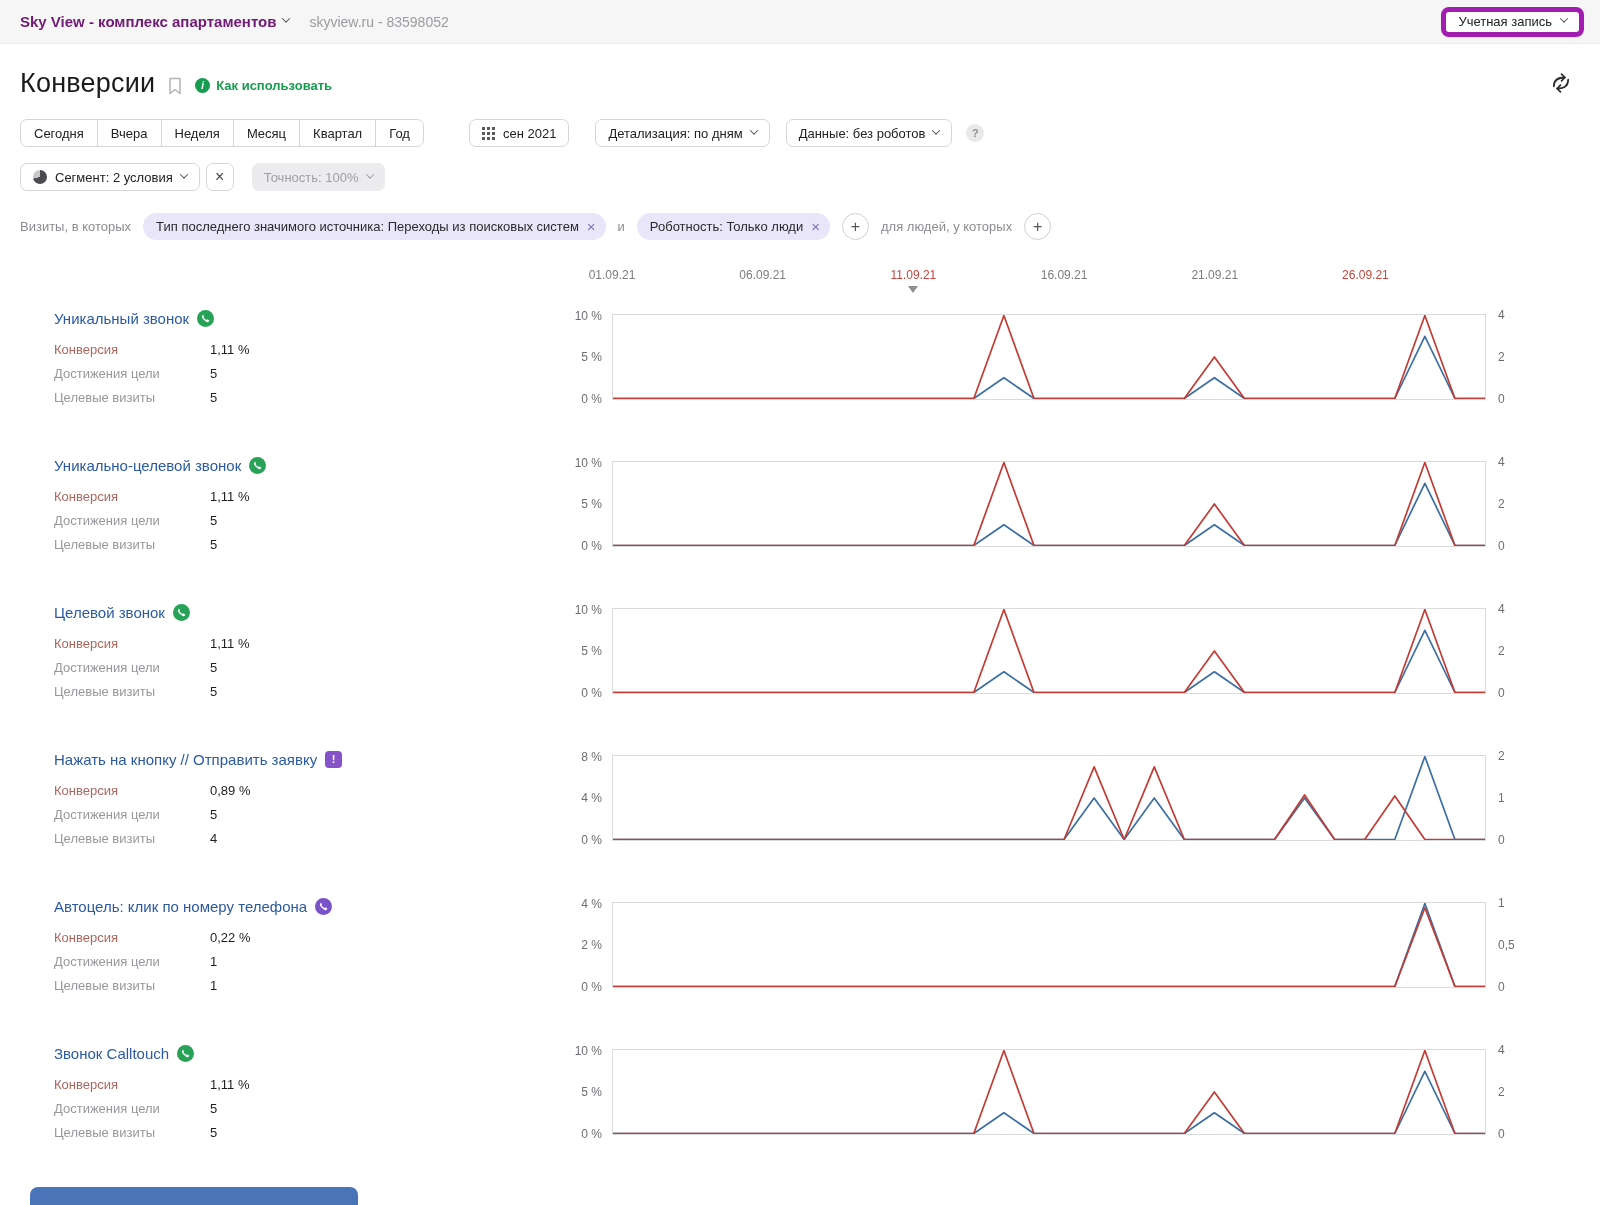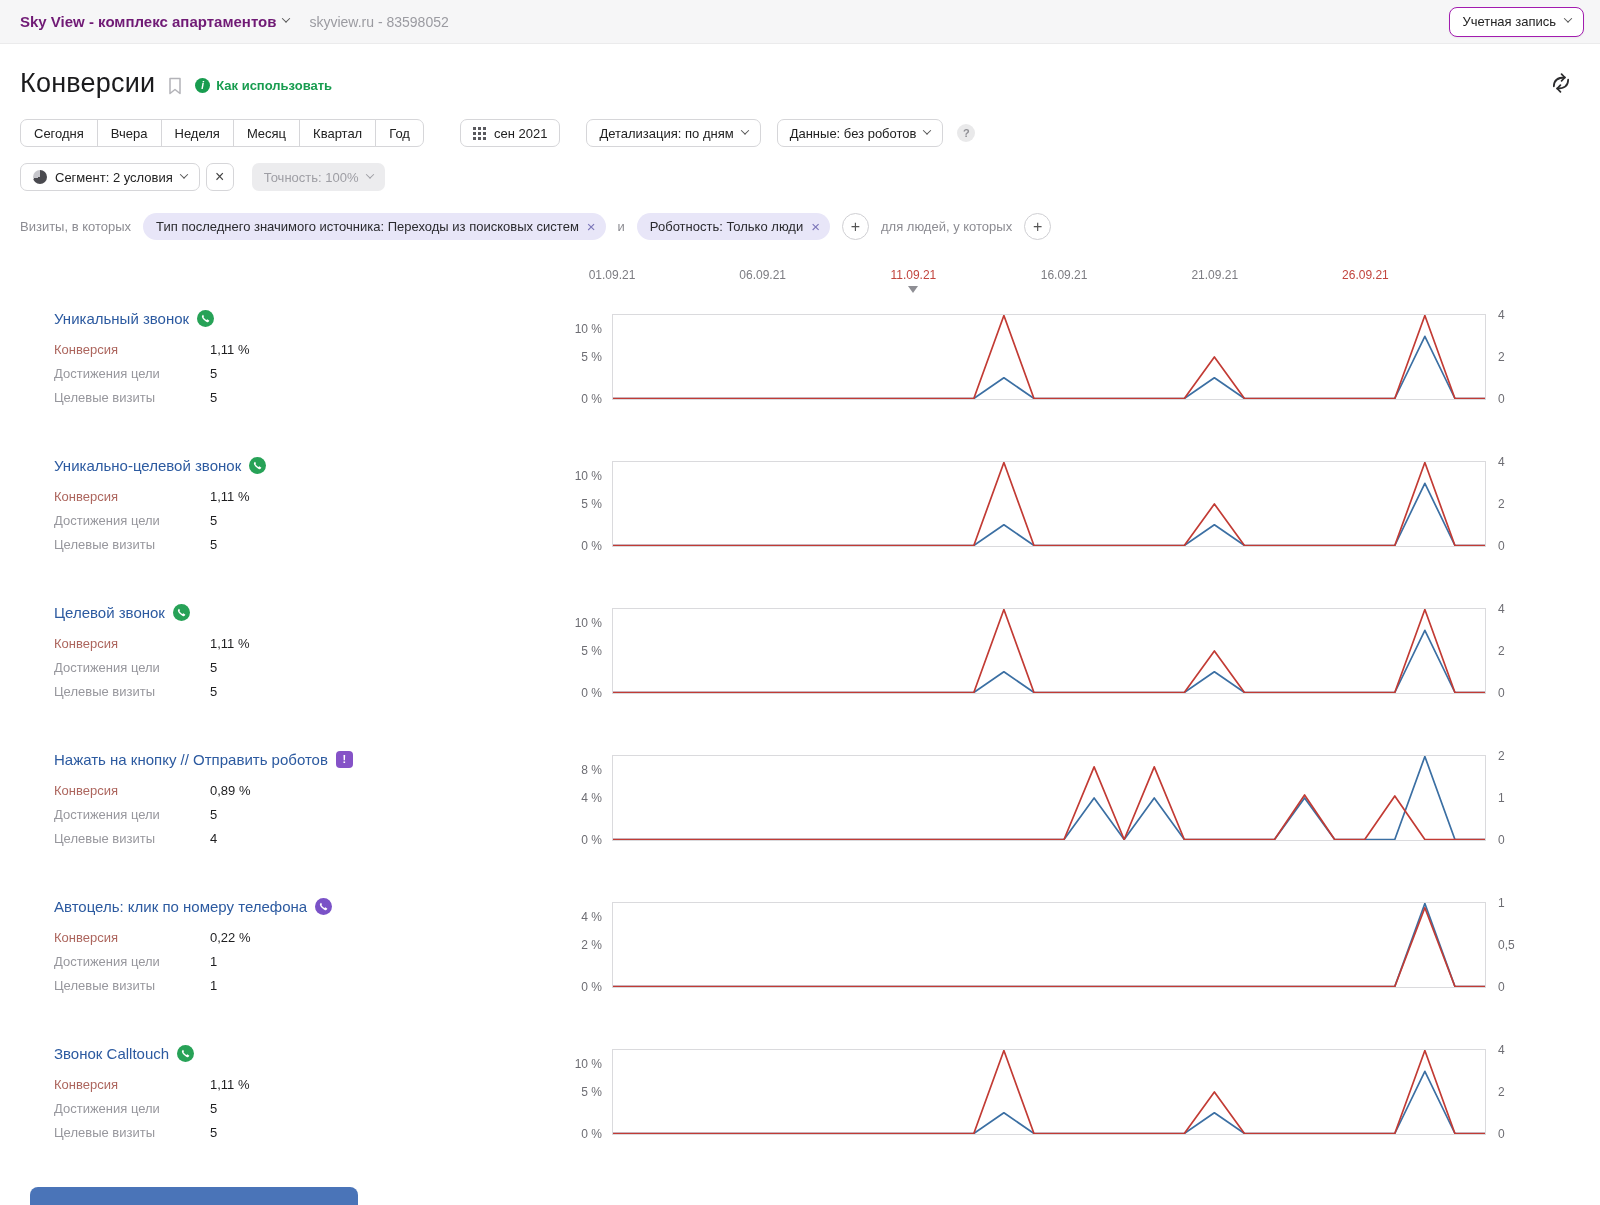--- a/index.html
+++ b/index.html
@@ -12,41 +12,41 @@
 
   
   .topbar {
     height:44px; background:#f6f6f7; border-bottom:1px solid #ebebec;
     display:flex; align-items:center; justify-content:space-between; padding:0 16px 0 20px;
   }
   .topbar-left { display:flex; align-items:center; }
   .counter-name { display:inline-flex; align-items:center; gap:7px; font-size:15px; font-weight:700; color:#701a75; cursor:pointer; }
   .counter-meta { margin-left:20px; font-size:14px; color:#9b9ba1; }
   .account-btn {
-    background:#fff; border:1px solid #a21caf; border-radius:8px; height:30px; padding:0 12px;
+    background:#fff; border:5px solid #a21caf; border-radius:8px; height:30px; padding:0 12px;
     font-size:13px; color:#222; display:inline-flex; align-items:center; gap:9px; box-shadow:0 1px 2px rgba(0,0,0,.05);
   }
   .chev { display:inline-block; width:6px; height:6px; border-right:1.5px solid #555; border-bottom:1.5px solid #555; transform:rotate(45deg) translate(-1px,-1px); margin-top:-3px; }
 
   
   .page-header { padding:24px 20px 0 20px; display:flex; align-items:center; gap:12px; }
   .page-title { font-size:27px; font-weight:400; color:#1b1b1d; margin:0; letter-spacing:.2px; }
   .bookmark { display:inline-flex; cursor:pointer; margin-top:4px; }
   .help-link { display:inline-flex; align-items:center; gap:6px; color:#189c4f; font-size:13px; font-weight:700; cursor:pointer; margin-top:4px; }
   .info-icon { width:15px; height:15px; border-radius:50%; background:#189c4f; color:#fff; font-size:10px; font-weight:700; display:flex; align-items:center; justify-content:center; font-style:italic; }
   .corner-icon { position:absolute; right:28px; top:72px; cursor:pointer; }
 
   
   .toolbar { padding:20px 20px 0 20px; display:flex; align-items:center; }
   .pgroup { display:flex; }
   .pbtn { height:28px; padding:0 13px; background:#fff; border:1px solid #d6d6d9; margin-left:-1px; font-size:13px; color:#222; }
   .pbtn:first-child { border-radius:7px 0 0 7px; margin-left:0; }
   .pbtn:last-child { border-radius:0 7px 7px 0; }
   .btn { height:28px; border:1px solid #d6d6d9; border-radius:7px; background:#fff; font-size:13px; color:#222; display:inline-flex; align-items:center; gap:8px; padding:0 12px; }
-  .cal-btn { margin-left:36px; }
+  .cal-btn { margin-left:45px; }
   .detail-btn { margin-left:26px; }
   .data-btn { margin-left:16px; }
   .qmark { margin-left:14px; width:18px; height:18px; border-radius:50%; background:#e9e9ea; color:#8f8f94; font-size:11px; font-weight:700; display:flex; align-items:center; justify-content:center; cursor:pointer; }
   .toolbar2 { padding:16px 20px 0 20px; display:flex; align-items:center; }
   .pie-icon { width:14px; height:14px; border-radius:50%; background:conic-gradient(#4a4a4f 0deg 255deg, #c7c7cc 255deg 360deg); }
   .xbtn { margin-left:6px; width:28px; padding:0; justify-content:center; font-size:16px; color:#444; }
   .accuracy-btn { margin-left:18px; background:#ececee; border:none; color:#9e9ea4; }
   .accuracy-btn .chev { border-color:#9e9ea4; }
 
   
@@ -75,21 +75,21 @@
   .goal-icon.phone-purple { background:#7a52c7; }
   .goal-icon.event-purple { background:#8552c7; border-radius:4px; font-size:11px; font-weight:800; }
   .stat-row { display:flex; align-items:flex-start; height:24px; font-size:13px; }
   .stat-label { width:156px; color:#97979d; }
   .stat-label.conv { color:#ad665e; }
   .stat-value { color:#1e1e20; }
 
   .chart-wrap { display:flex; flex:1; padding-top:8px; }
   .ticks-left { width:56px; flex:none; position:relative; height:86px; font-size:12px; color:#6d6d73; }
   .ticks-left span { position:absolute; right:10px; transform:translateY(-50%); white-space:nowrap; }
-  .ticks-left .t0 { top:15px; } .ticks-left .t1 { top:43px; } .ticks-left .t2 { top:85px; }
+  .ticks-left .t0 { top:2px; } .ticks-left .t1 { top:43px; } .ticks-left .t2 { top:85px; }
   .chart-plot { flex:1; height:86px; border:1px solid #dadadd; background:#fff; position:relative; cursor:crosshair; }
   .chart-plot svg { display:block; width:100%; height:100%; }
   .ticks-right { width:44px; flex:none; position:relative; height:86px; font-size:12px; color:#6d6d73; }
   .ticks-right span { position:absolute; left:12px; transform:translateY(-50%); white-space:nowrap; }
   .ticks-right .t0 { top:1px; } .ticks-right .t1 { top:43px; } .ticks-right .t2 { top:85px; }
 
   .bottom-widget { position:absolute; left:30px; bottom:0; width:328px; height:18px; background:#4a74b8; border-radius:8px 8px 0 0; cursor:pointer; }
 </style>
 </head>
 <body>
@@ -334,21 +334,21 @@
         <span class="t0">4</span>
         <span class="t1">2</span>
         <span class="t2">0</span>
       </div>
     </div>
   </section>
 
   <section class="goal">
     <div class="goal-left">
       <div class="goal-title-row">
-        <a class="goal-title">Нажать на кнопку // Отправить роботов</a>
+        <a class="goal-title">Нажать на кнопку // Отправить заявку</a>
         <span class="goal-icon event-purple">!</span>
       </div>
       <div class="stat-row">
         <span class="stat-label conv">Конверсия</span>
         <span class="stat-value">0,89 %</span>
       </div>
       <div class="stat-row">
         <span class="stat-label">Достижения цели</span>
         <span class="stat-value">5</span>
       </div>

